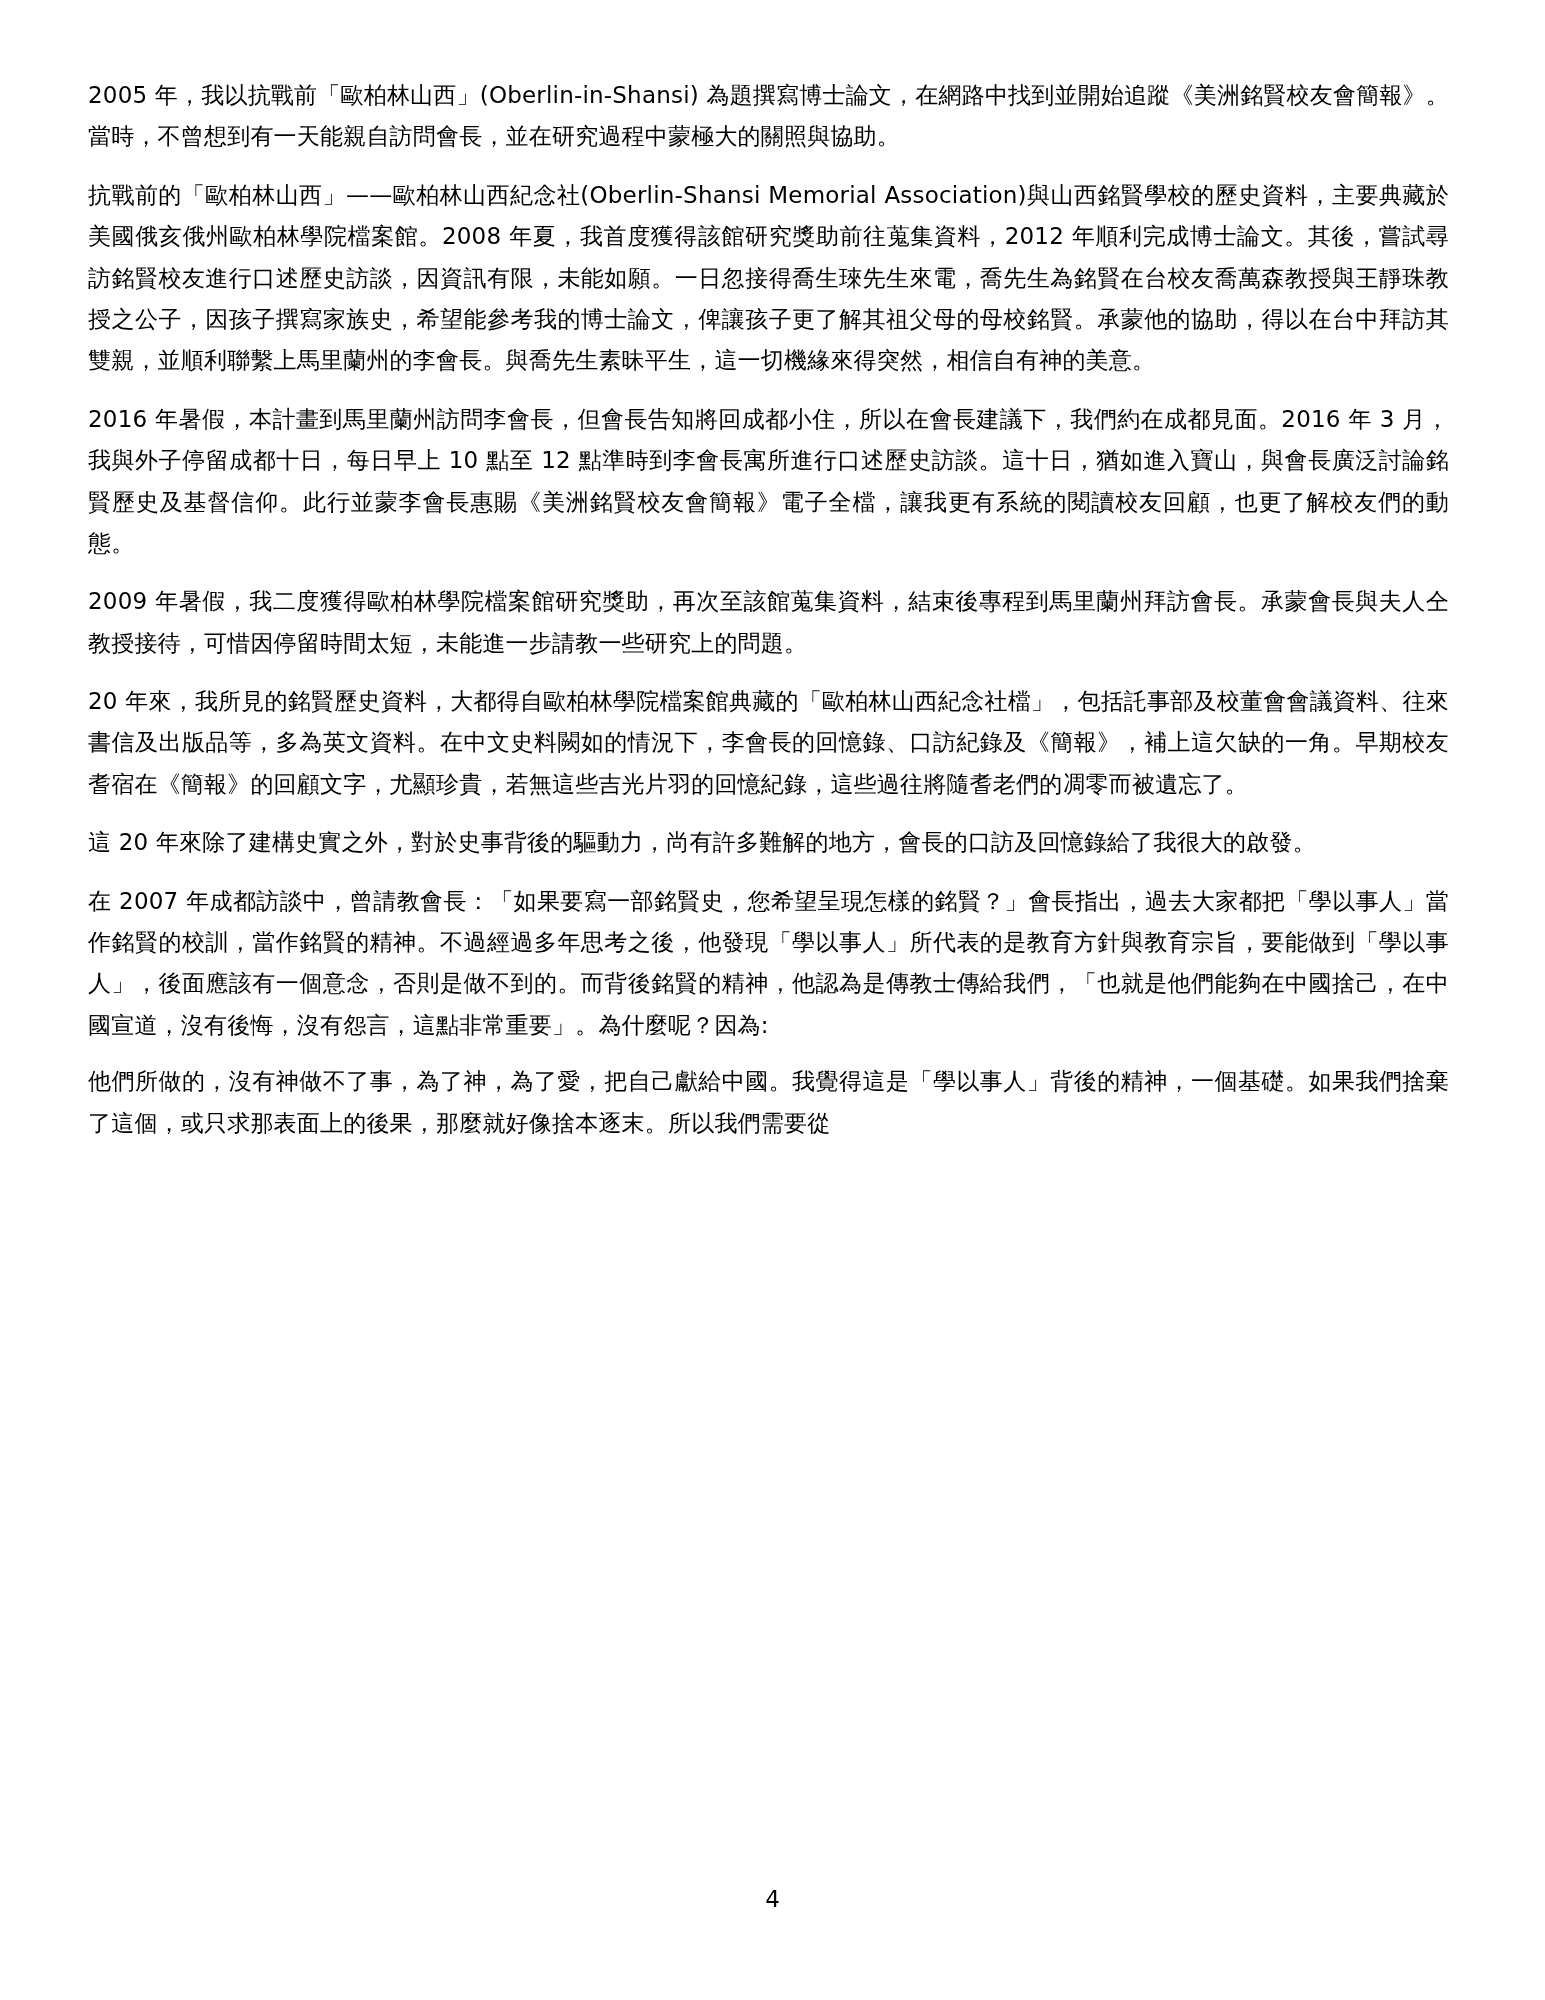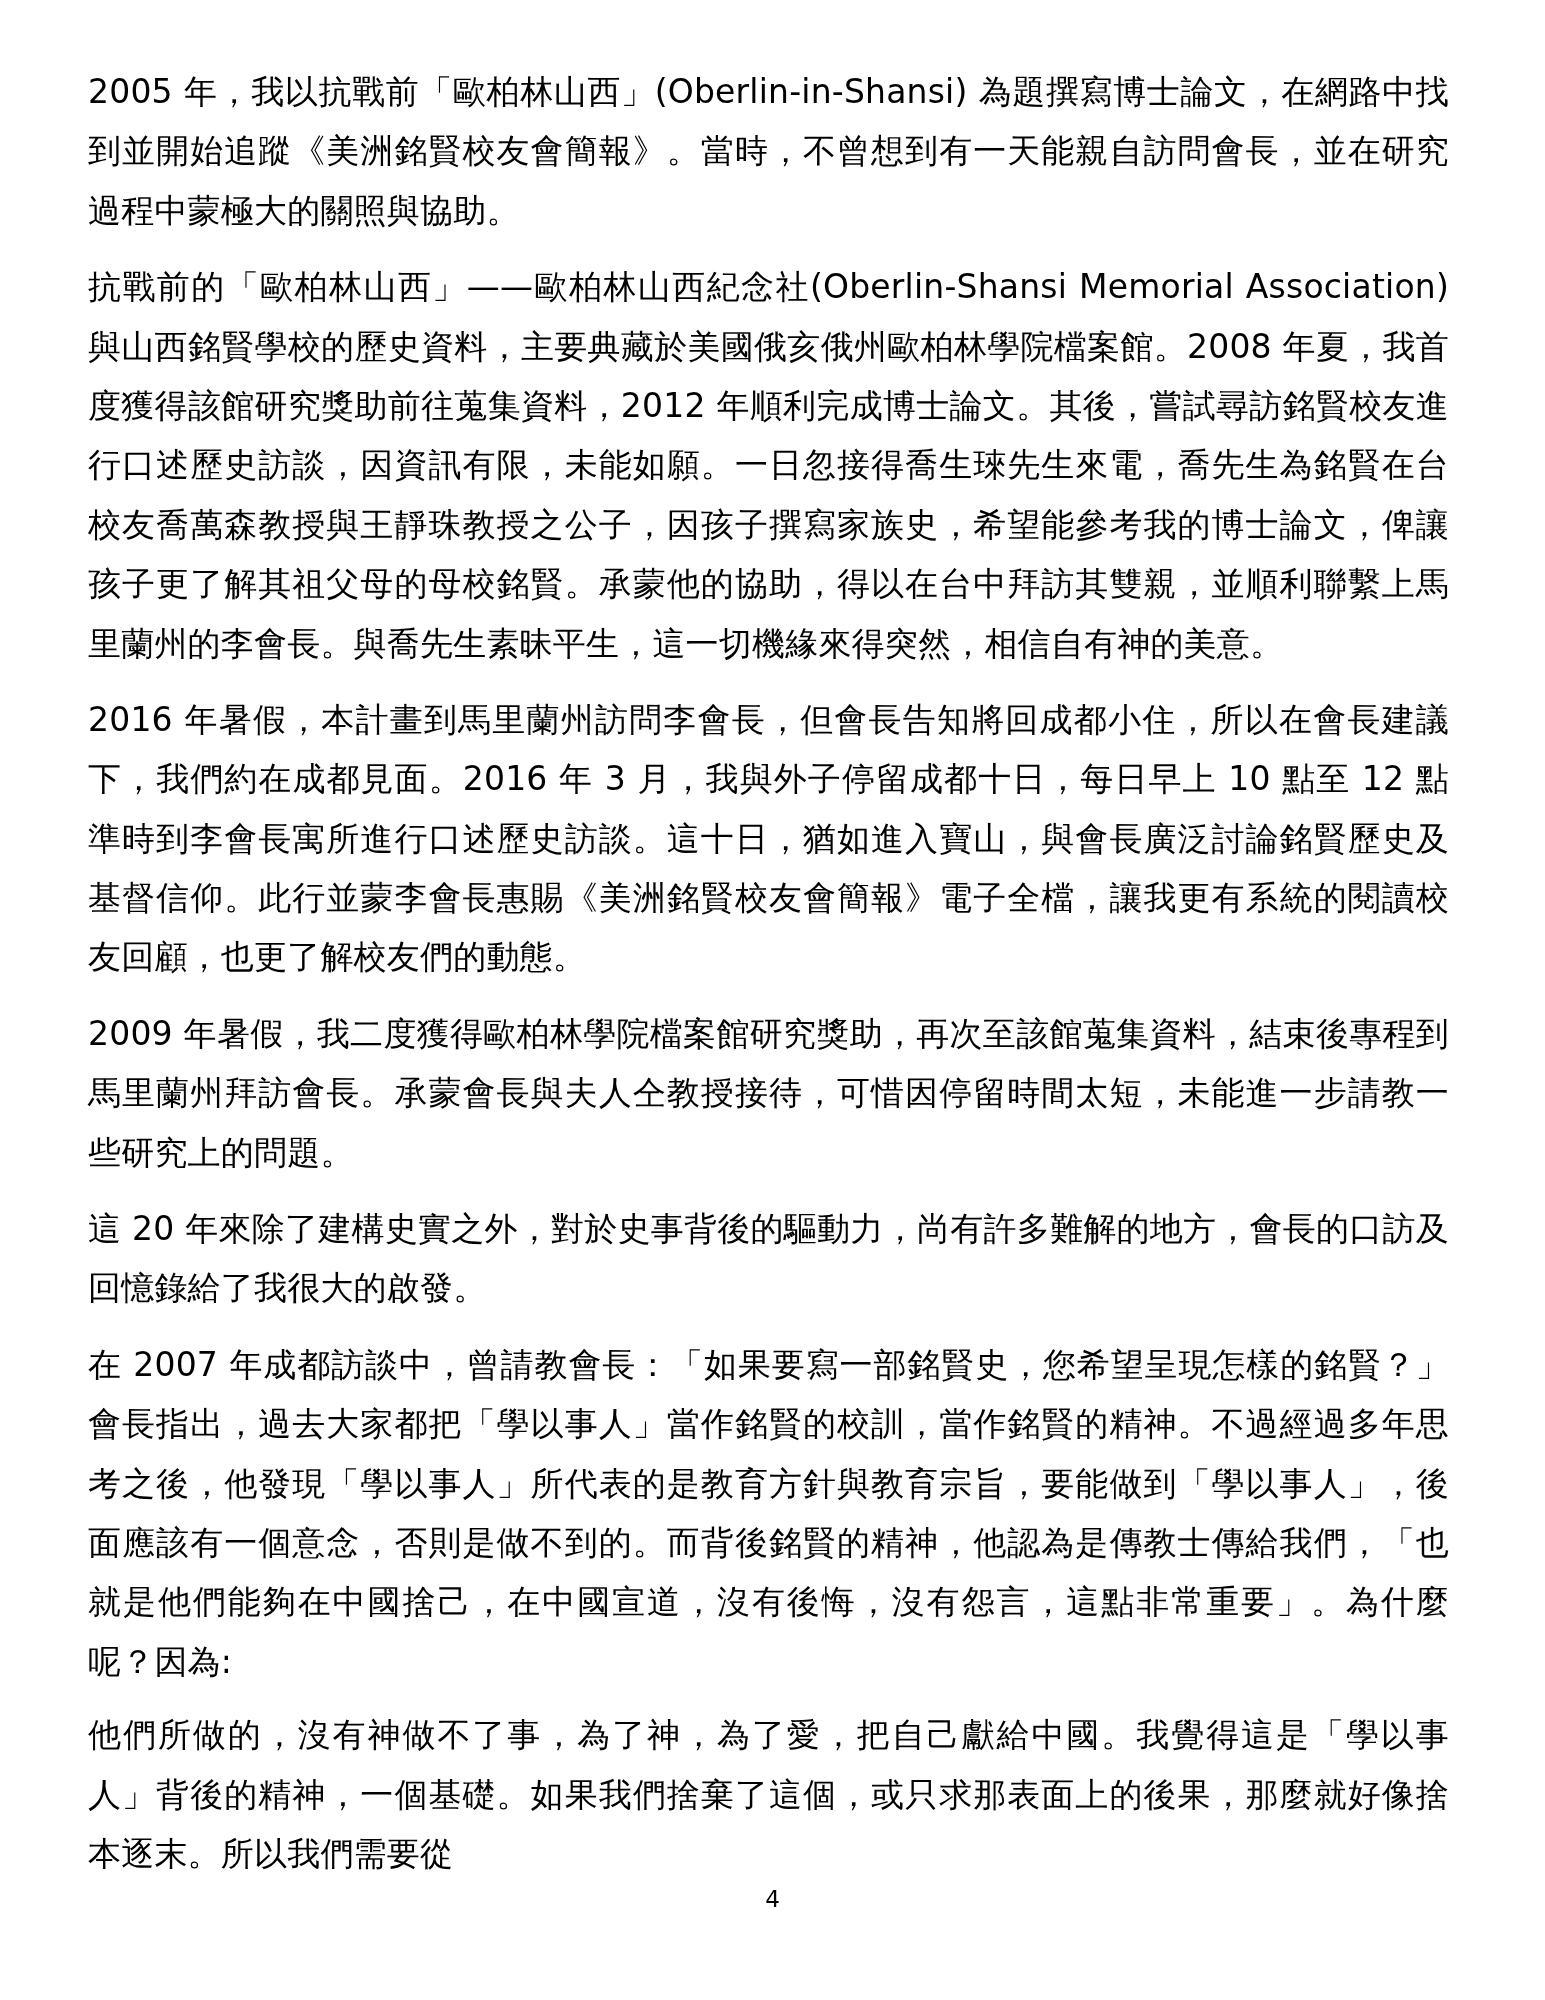--- a/index.html
+++ b/index.html
@@ -18,25 +18,25 @@
     width: 1545px;
     height: 2000px;
     box-sizing: border-box;
     padding: 62px 96px 0 88px;
     background: #ffffff;
   }
   .body-text {
     display: block;
   }
   .para {
-    font-size: 33px;
+    font-size: 23px;
     line-height: 1.80;
     text-align: justify;
     text-justify: inter-character;
-    margin: 0 0 17px 0;
+    margin: 13px 0 17px 0;
     letter-spacing: 0.2px;
     word-break: break-all;
   }
   .para:last-of-type {
     margin-bottom: 0;
     font-family: Liberation Mono, monospace;
   }
   .page-number {
     position: absolute;
     left: 0;
@@ -50,18 +50,19 @@
 </style>
 </head>
 <body>
 
 <div class="page">
   <div class="body-text">
     <p class="para">2005 年，我以抗戰前「歐柏林山西」(Oberlin-in-Shansi) 為題撰寫博士論文，在網路中找到並開始追蹤《美洲銘賢校友會簡報》。當時，不曾想到有一天能親自訪問會長，並在研究過程中蒙極大的關照與協助。</p>
     <p class="para">抗戰前的「歐柏林山西」——歐柏林山西紀念社(Oberlin-Shansi Memorial Association)與山西銘賢學校的歷史資料，主要典藏於美國俄亥俄州歐柏林學院檔案館。2008 年夏，我首度獲得該館研究獎助前往蒐集資料，2012 年順利完成博士論文。其後，嘗試尋訪銘賢校友進行口述歷史訪談，因資訊有限，未能如願。一日忽接得喬生琜先生來電，喬先生為銘賢在台校友喬萬森教授與王靜珠教授之公子，因孩子撰寫家族史，希望能參考我的博士論文，俾讓孩子更了解其祖父母的母校銘賢。承蒙他的協助，得以在台中拜訪其雙親，並順利聯繫上馬里蘭州的李會長。與喬先生素昧平生，這一切機緣來得突然，相信自有神的美意。</p>
     <p class="para">2016 年暑假，本計畫到馬里蘭州訪問李會長，但會長告知將回成都小住，所以在會長建議下，我們約在成都見面。2016 年 3 月，我與外子停留成都十日，每日早上 10 點至 12 點準時到李會長寓所進行口述歷史訪談。這十日，猶如進入寶山，與會長廣泛討論銘賢歷史及基督信仰。此行並蒙李會長惠賜《美洲銘賢校友會簡報》電子全檔，讓我更有系統的閱讀校友回顧，也更了解校友們的動態。</p>
     <p class="para">2009 年暑假，我二度獲得歐柏林學院檔案館研究獎助，再次至該館蒐集資料，結束後專程到馬里蘭州拜訪會長。承蒙會長與夫人仝教授接待，可惜因停留時間太短，未能進一步請教一些研究上的問題。</p>
+    <p class="para">20 年來，我所見的銘賢歷史資料，大都得自歐柏林學院檔案館典藏的「歐柏林山西紀念社檔」，包括託事部及校董會會議資料、往來書信及出版品等，多為英文資料。在中文史料闕如的情況下，李會長的回憶錄、口訪紀錄及《簡報》，補上這欠缺的一角。早期校友耆宿在《簡報》的回顧文字，尤顯珍貴，若無這些吉光片羽的回憶紀錄，這些過往將隨耆老們的凋零而被遺忘了。</p>
     <p class="para">這 20 年來除了建構史實之外，對於史事背後的驅動力，尚有許多難解的地方，會長的口訪及回憶錄給了我很大的啟發。</p>
     <p class="para">在 2007 年成都訪談中，曾請教會長：「如果要寫一部銘賢史，您希望呈現怎樣的銘賢？」會長指出，過去大家都把「學以事人」當作銘賢的校訓，當作銘賢的精神。不過經過多年思考之後，他發現「學以事人」所代表的是教育方針與教育宗旨，要能做到「學以事人」，後面應該有一個意念，否則是做不到的。而背後銘賢的精神，他認為是傳教士傳給我們，「也就是他們能夠在中國捨己，在中國宣道，沒有後悔，沒有怨言，這點非常重要」。為什麼呢？因為:</p>
     <p class="para">他們所做的，沒有神做不了事，為了神，為了愛，把自己獻給中國。我覺得這是「學以事人」背後的精神，一個基礎。如果我們捨棄了這個，或只求那表面上的後果，那麼就好像捨本逐末。所以我們需要從</p>
   </div>
   <div class="page-number">4</div>
 </div>
 
 </body></html>

